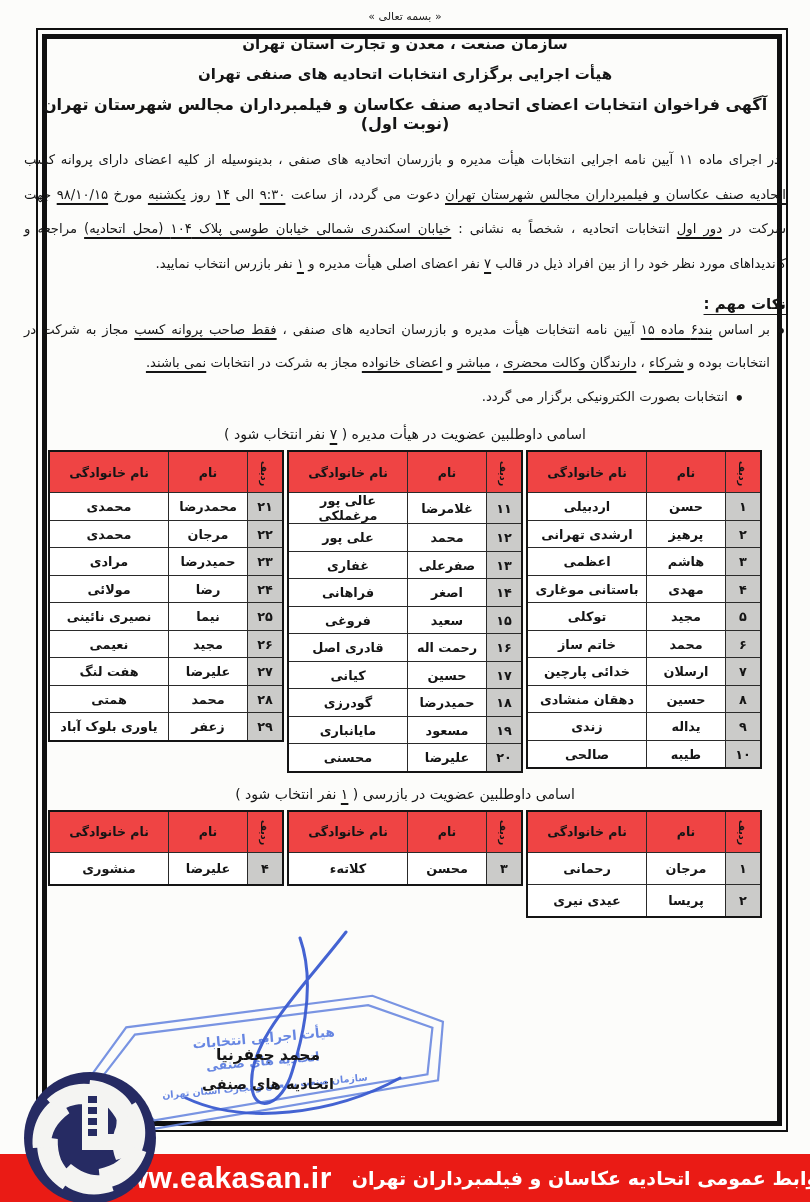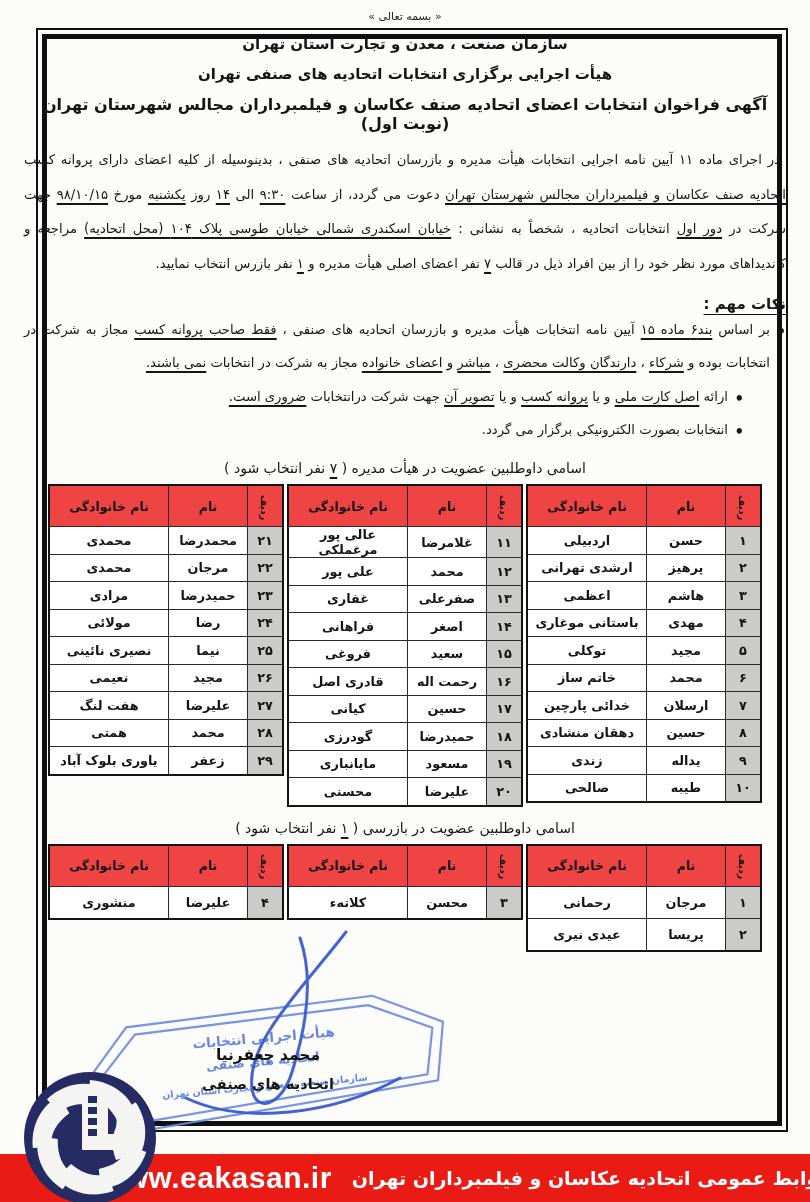--- a/index.html
+++ b/index.html
@@ -75,21 +75,20 @@
     <div class="bismillah">« بسمه تعالی »</div>
     <div class="org-title">سازمان صنعت ، معدن و تجارت استان تهران</div>
     <div class="committee-title">هیأت اجرایی برگزاری انتخابات  اتحادیه های صنفی تهران</div>
     <div class="announce-title">آگهی فراخوان انتخابات اعضای اتحادیه صنف عکاسان و فیلمبرداران مجالس شهرستان تهران (نوبت اول)</div>
 
     <p class="intro"><span class="sg">در اجرای ماده ۱۱ آیین نامه اجرایی انتخابات هیأت مدیره و بازرسان اتحادیه های صنفی ، بدینوسیله از کلیه اعضای دارای پروانه کسب </span><span class="sg b u">اتحادیه صنف عکاسان و فیلمبرداران مجالس شهرستان تهران</span><span class="sg"> دعوت می گردد، از ساعت </span><span class="sg b u">۹:۳۰</span><span class="sg"> الی </span><span class="sg b u">۱۴</span><span class="sg"> روز </span><span class="sg b u">یکشنبه</span><span class="sg"> مورخ </span><span class="sg b u">۹۸/۱۰/۱۵</span><span class="sg"> جهت شرکت در </span><span class="sg b u">دور اول</span><span class="sg"> انتخابات اتحادیه ، شخصاً به نشانی : </span><span class="sg b u">خیابان اسکندری شمالی خیابان طوسی پلاک ۱۰۴ (محل اتحادیه)</span><span class="sg"> مراجعه و کاندیداهای مورد نظر خود را از بین افراد ذیل در قالب </span><span class="sg b u">۷</span><span class="sg"> نفر اعضای اصلی هیأت مدیره و </span><span class="sg b u">۱</span><span class="sg"> نفر بازرس انتخاب نمایید.</span></p>
 
     <div class="notes-heading">نکات مهم :</div>
     <div>
       <div class="note-item"><span class="sg">بر اساس </span><span class="sg b u">بند۶ ماده ۱۵</span><span class="sg"> آیین نامه انتخابات هیأت مدیره و بازرسان اتحادیه های صنفی ، </span><span class="sg b u">فقط صاحب پروانه کسب</span><span class="sg"> مجاز به شرکت در انتخابات بوده و </span><span class="sg b u">شرکاء</span><span class="sg"> ، </span><span class="sg b u">دارندگان وکالت محضری</span><span class="sg"> ، </span><span class="sg b u">مباشر</span><span class="sg"> و </span><span class="sg b u">اعضای خانواده</span><span class="sg"> مجاز به شرکت در انتخابات </span><span class="sg b u">نمی باشند.</span></div>
-      <div class="note-item indent"><span class="sg">ارائه </span><span class="sg b u">اصل کارت ملی</span><span class="sg"> و یا </span><span class="sg b u">پروانه کسب</span><span class="sg"> و یا </span><span class="sg b u">تصویر آن</span><span class="sg"> جهت شرکت درانتخابات </span><span class="sg b u">ضروری است.</span></div>
       <div class="note-item indent"><span class="sg">انتخابات بصورت الکترونیکی برگزار می گردد.</span></div>
     </div>
 
     <div class="tbl-title"><span class="sg b">اسامی داوطلبین عضویت در هیأت مدیره ( </span><span class="sg b u">۷</span><span class="sg b"> نفر انتخاب شود )</span></div>
 
     <div class="groups">
       <table class="tgroup">
         <thead>
             <tr>
           <th class="col-n"><span class="vert">ردیف</span></th>

